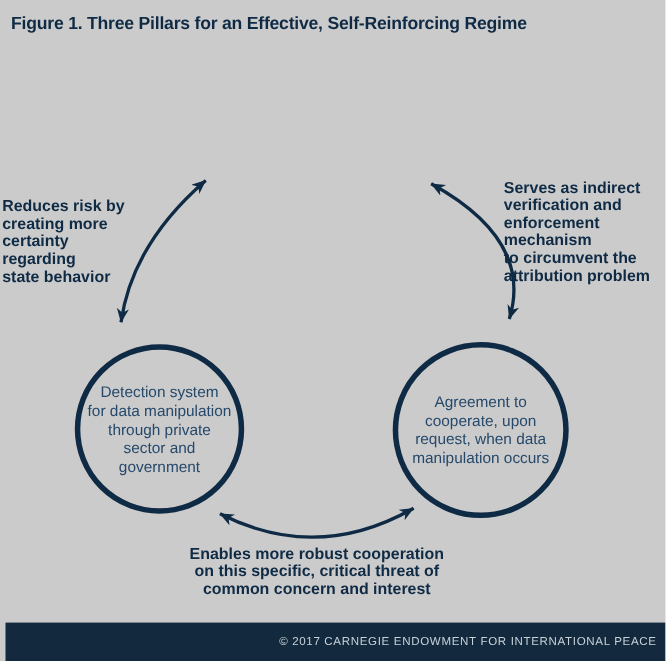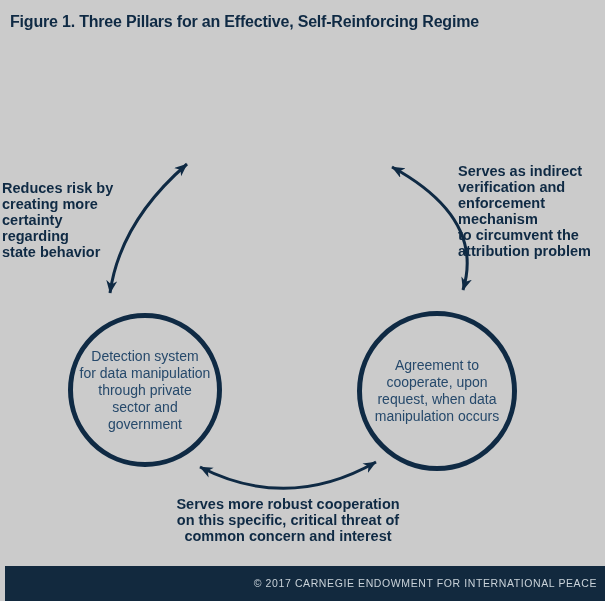--- a/index.html
+++ b/index.html
@@ -126,21 +126,21 @@
 creating more
 certainty regarding
 state behavior</div>
 
   <div class="edge-label edge-right multiline">Serves as indirect
 verification and
 enforcement mechanism
 to circumvent the
 attribution problem</div>
 
-  <div class="edge-label edge-bottom multiline">Serves more robust cooperation
+  <div class="edge-label edge-bottom multiline">Enables more robust cooperation
 on this specific, critical threat of
 common concern and interest</div>
 
   <footer class="footer">
     <span>© 2017 CARNEGIE ENDOWMENT FOR INTERNATIONAL PEACE</span>
   </footer>
 
 </div>
 
 </body></html>

